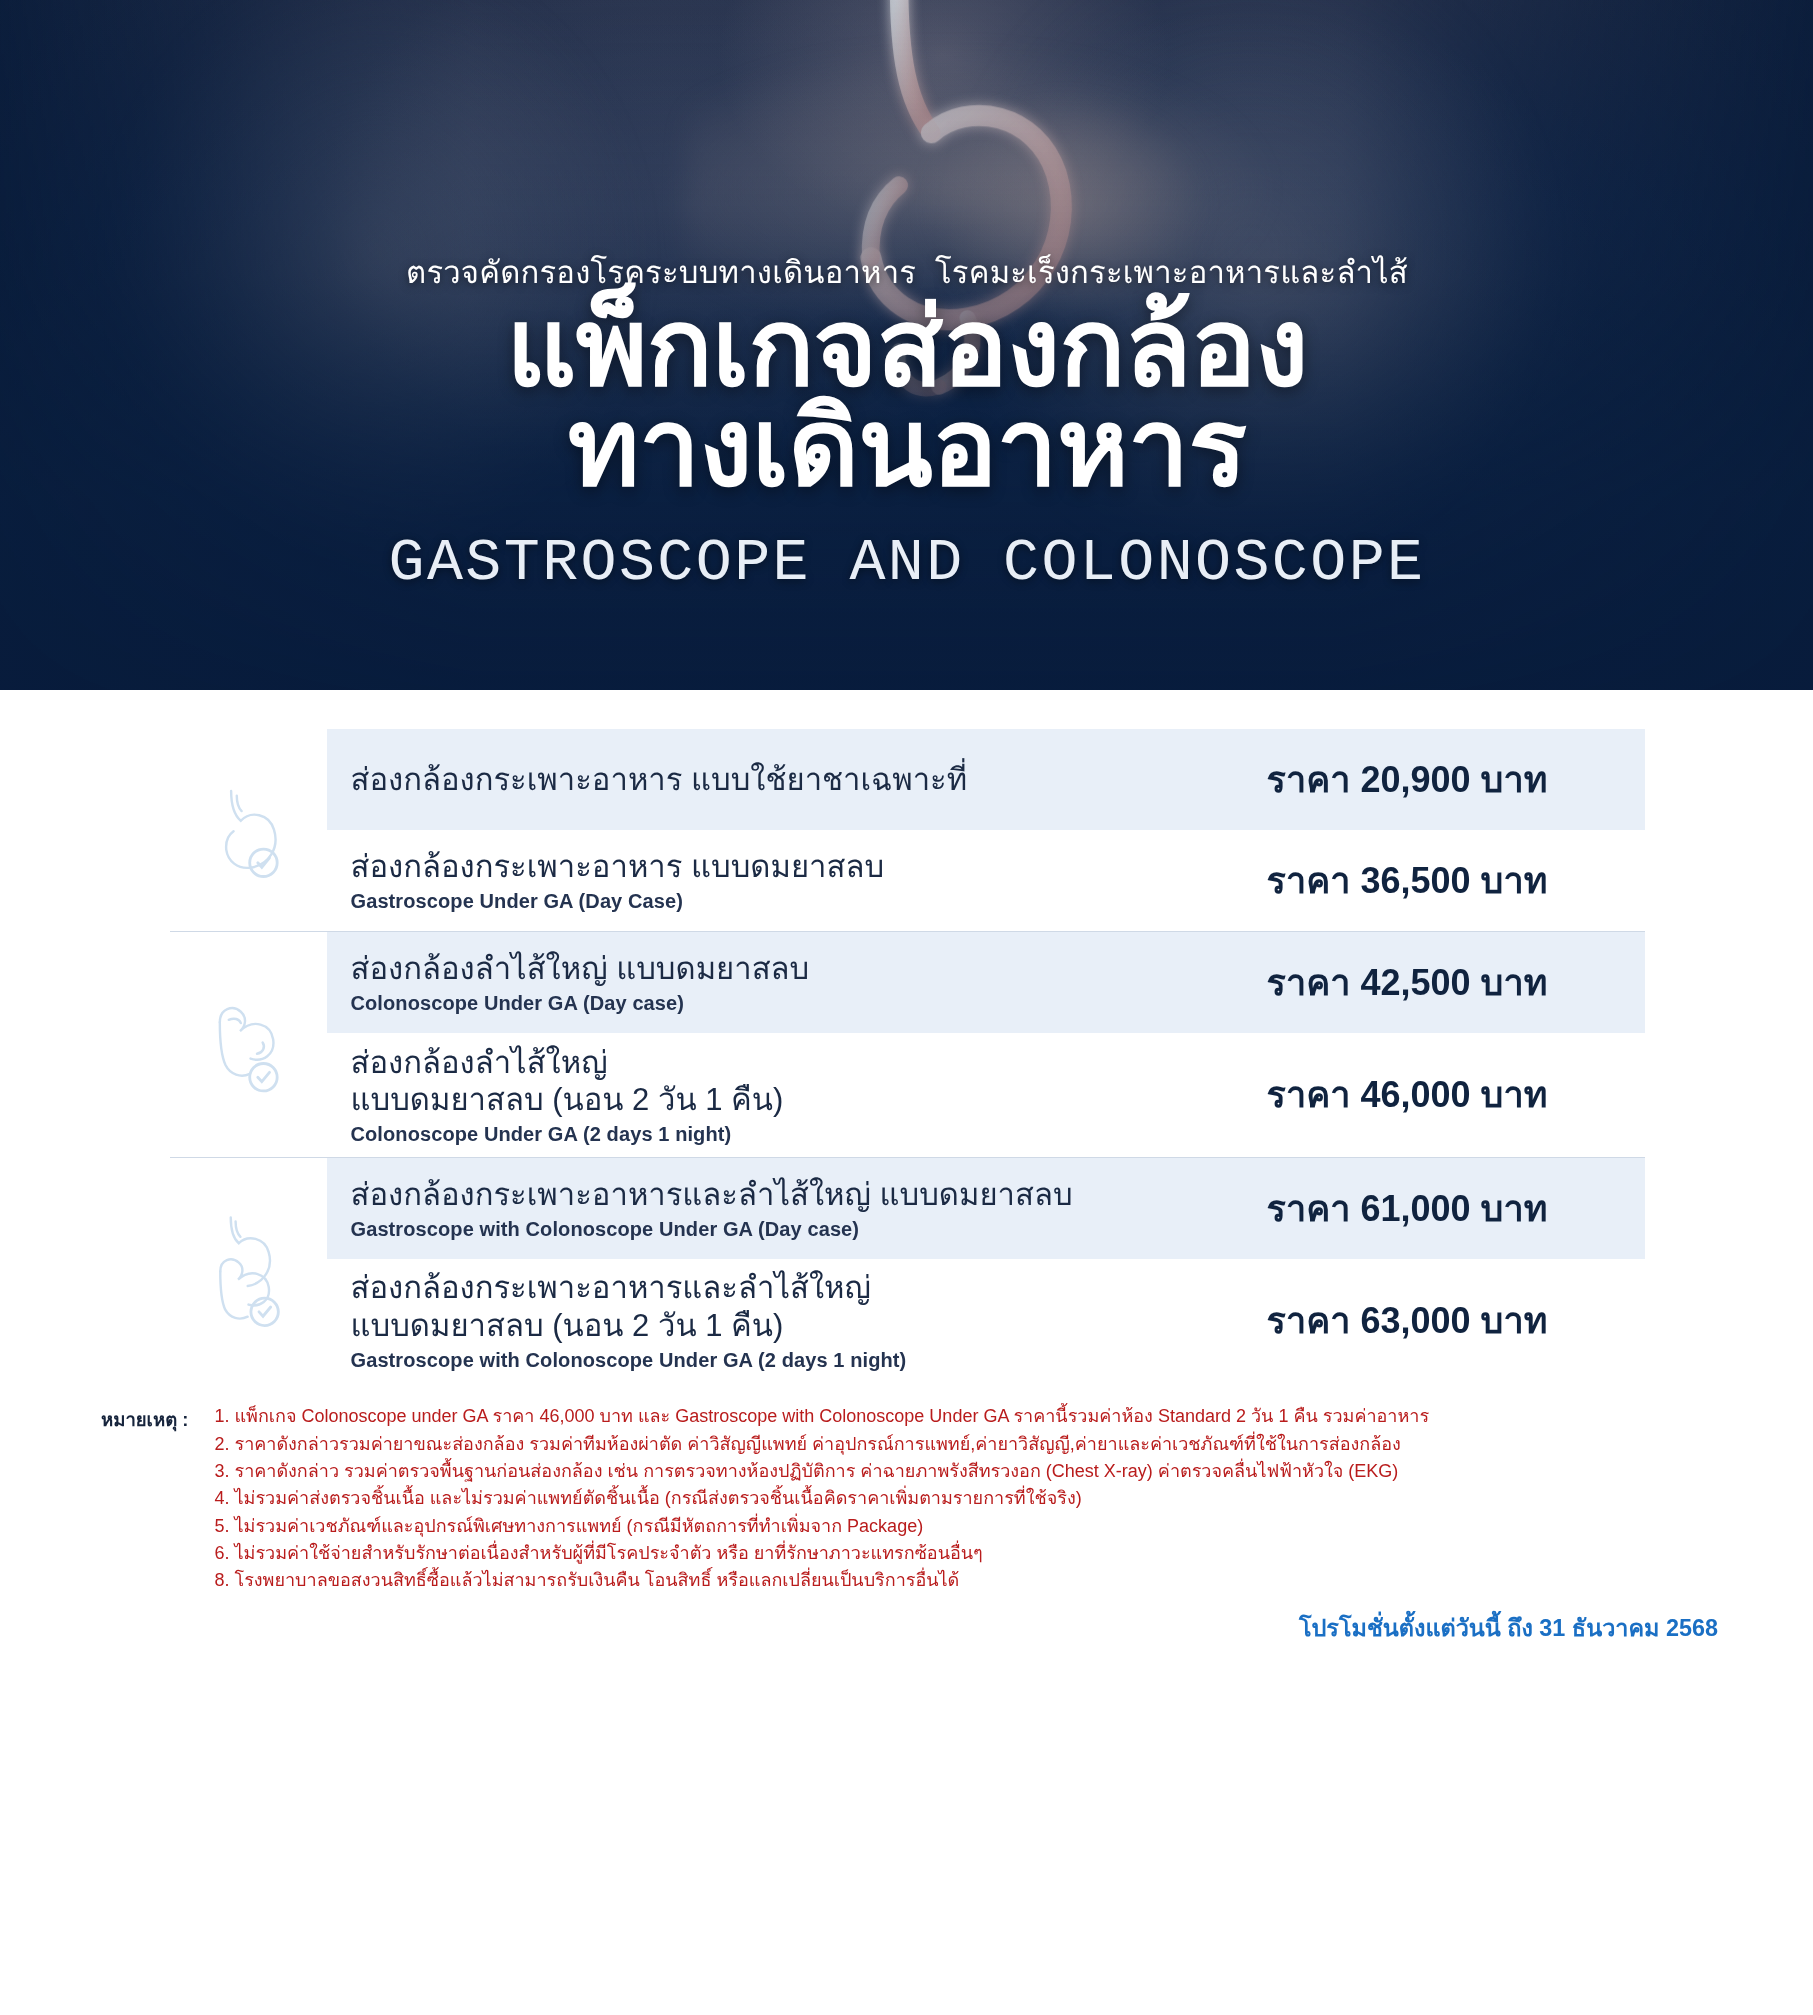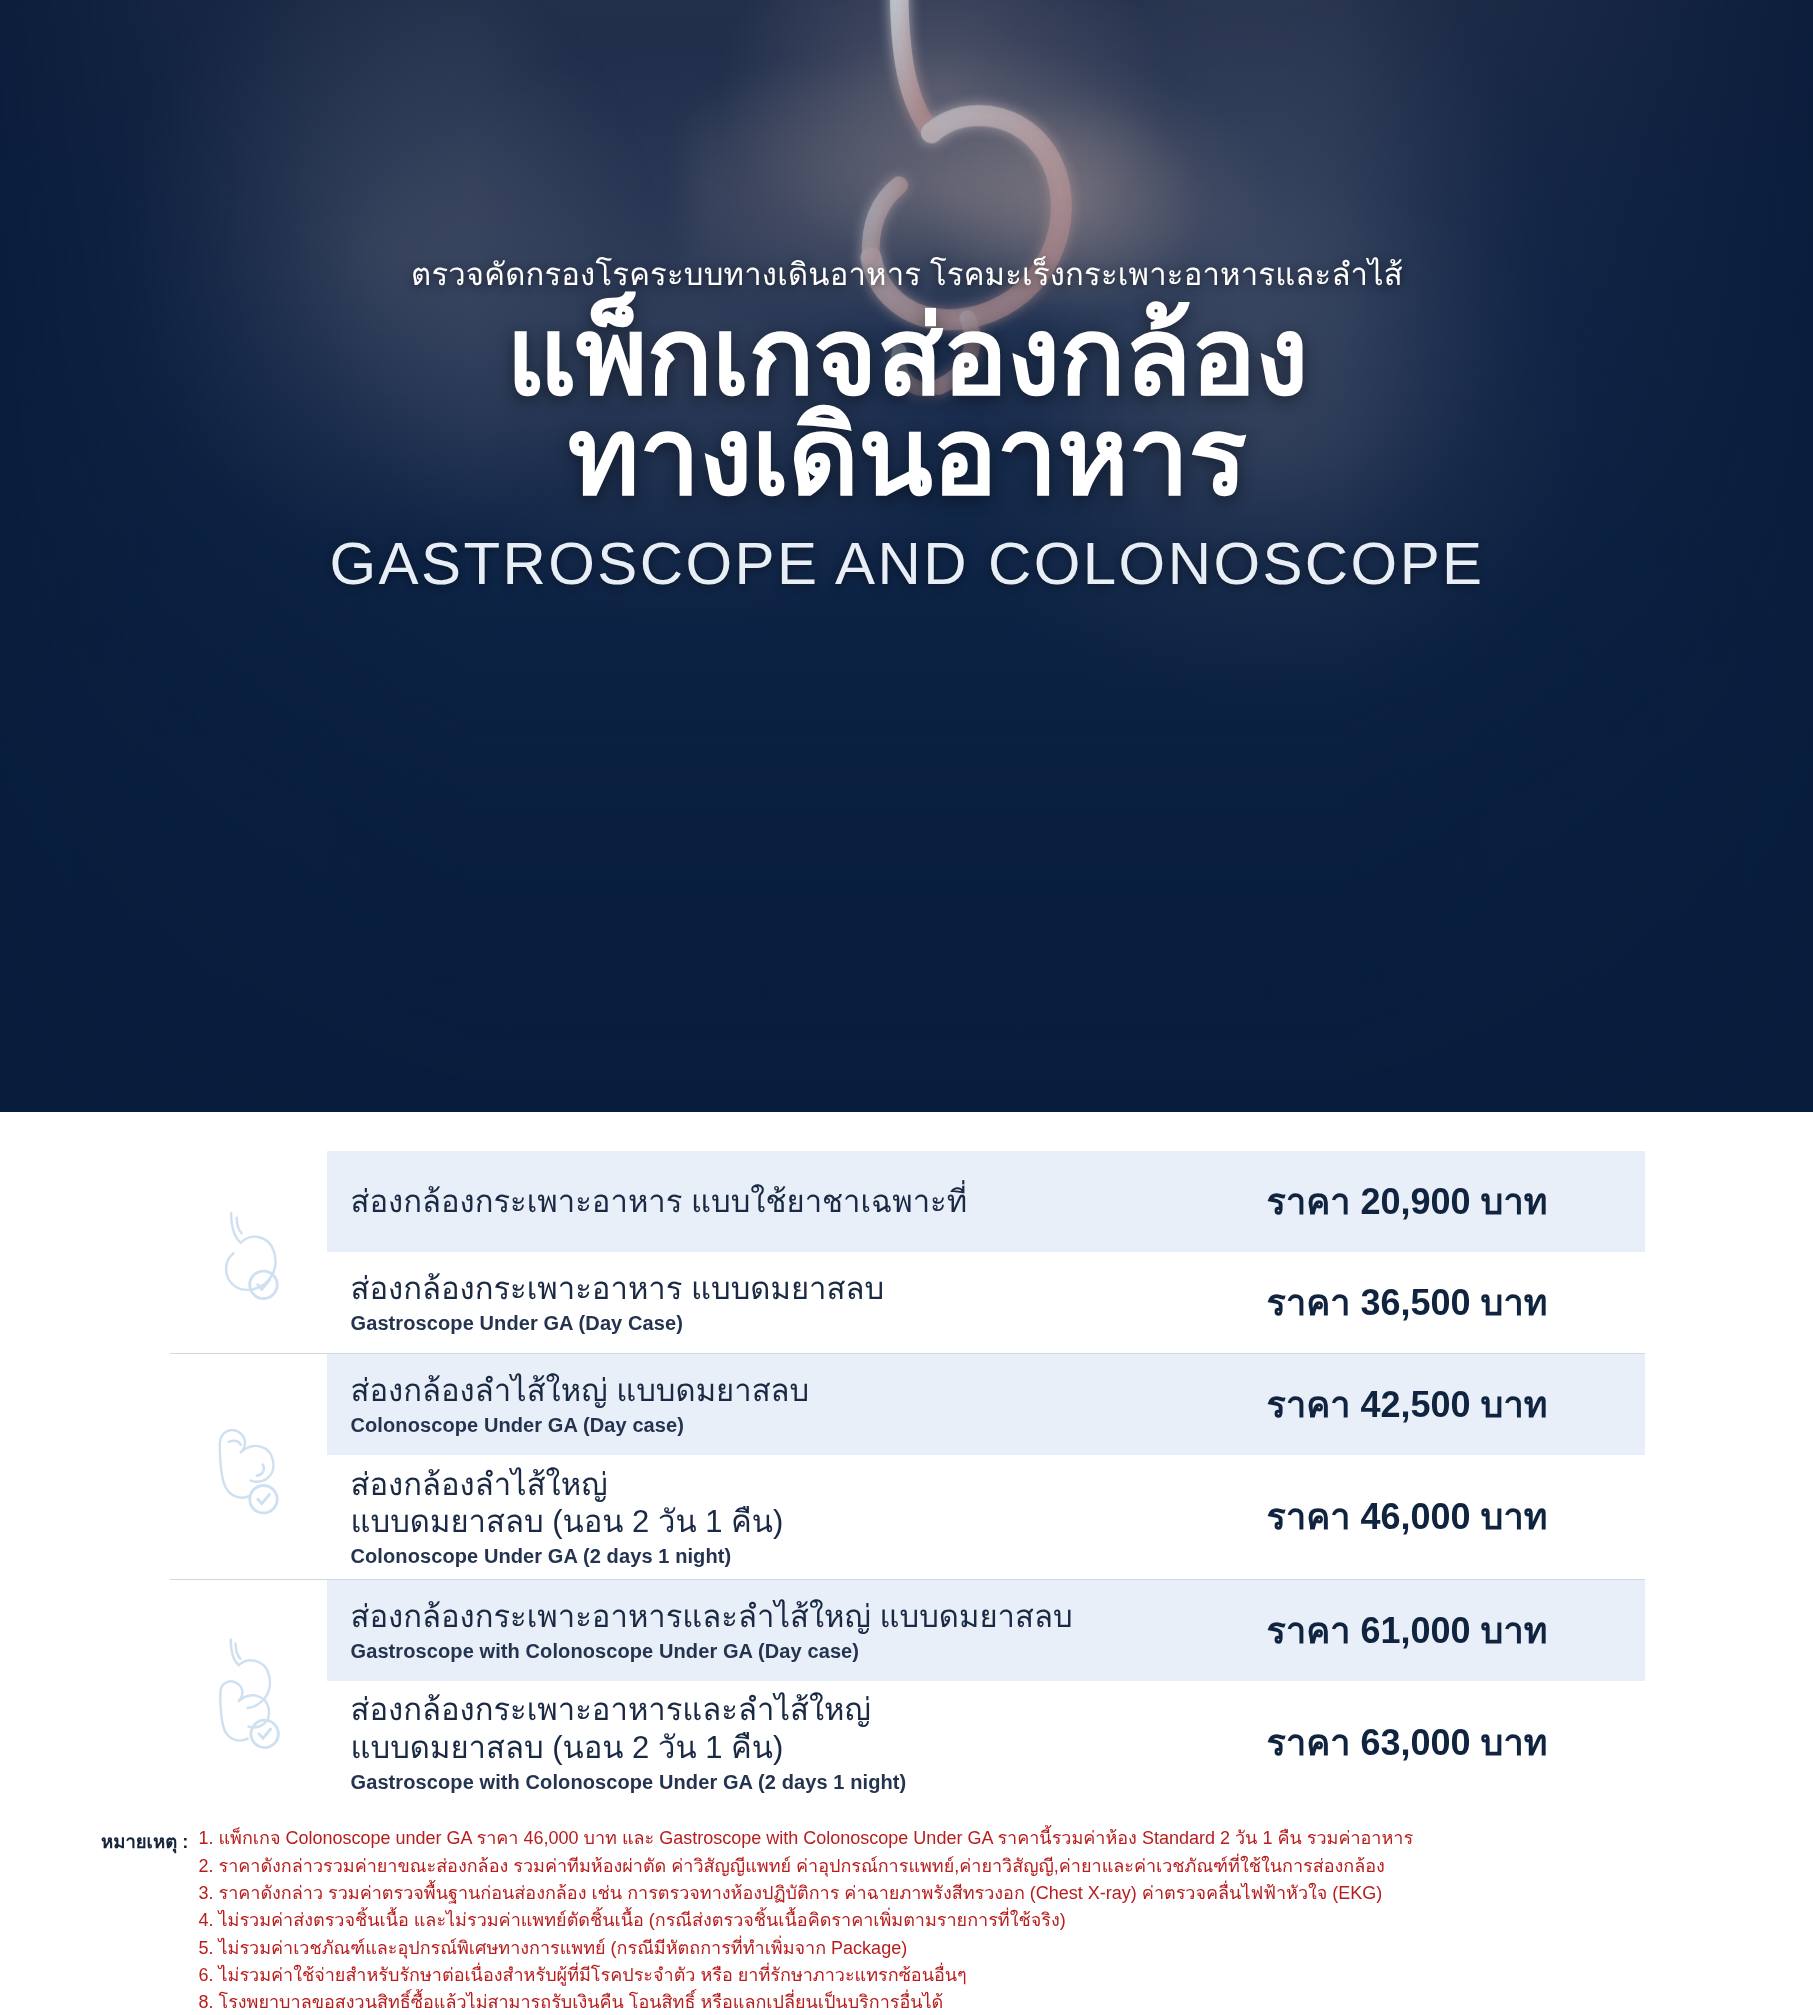--- a/index.html
+++ b/index.html
@@ -14,23 +14,24 @@
     position: relative;
     width: 1814px;
     height: 2267px;
     background: #ffffff;
   }
 
   
   .hero {
     position: relative;
     width: 1814px;
-    height: 1112px;
+    height: 690px;
     overflow: hidden;
     background: #737373;
+    font-family: Liberation Mono, monospace;
   }
   .hero-photo {
     position: absolute;
     inset: 0;
     background:
       radial-gradient(ellipse 363px 282px at 52% 8%, rgba(150,140,150,0.55) 0%, rgba(40,50,80,0.0) 62%),
       radial-gradient(ellipse 564px 443px at 38% 30%, rgba(120,115,130,0.45) 0%, rgba(20,40,75,0.0) 65%),
       radial-gradient(ellipse 484px 403px at 70% 40%, rgba(110,110,125,0.40) 0%, rgba(18,38,72,0.0) 68%),
       linear-gradient(180deg, #2a3550 0%, #1b3055 30%, #12294d 58%, #0d2246 80%, #0b2044 100%);
   }
@@ -155,21 +156,21 @@
     color: #10233f;
     white-space: nowrap;
   }
 
   
   .notes {
     position: relative;
     margin: 21px auto 14px auto;
     width: 1612px;
     display: flex;
-    gap: 10px;
+    gap: 26px;
     color: #16243c;
   }
   .notes-label {
     font-size: 18.5px;
     font-weight: 700;
     white-space: nowrap;
     padding-top: 1.6px;
   }
   .notes-list { flex: 1 1 auto; }
   .note-item {

